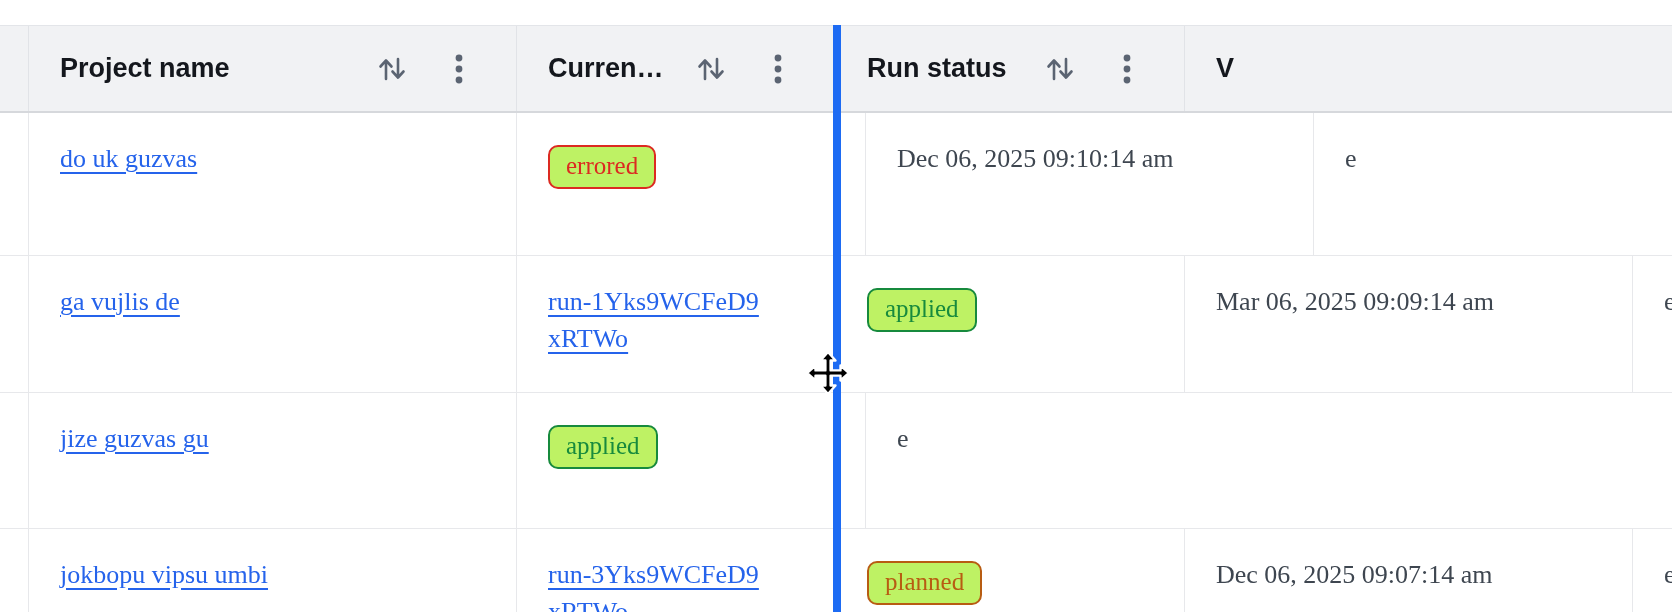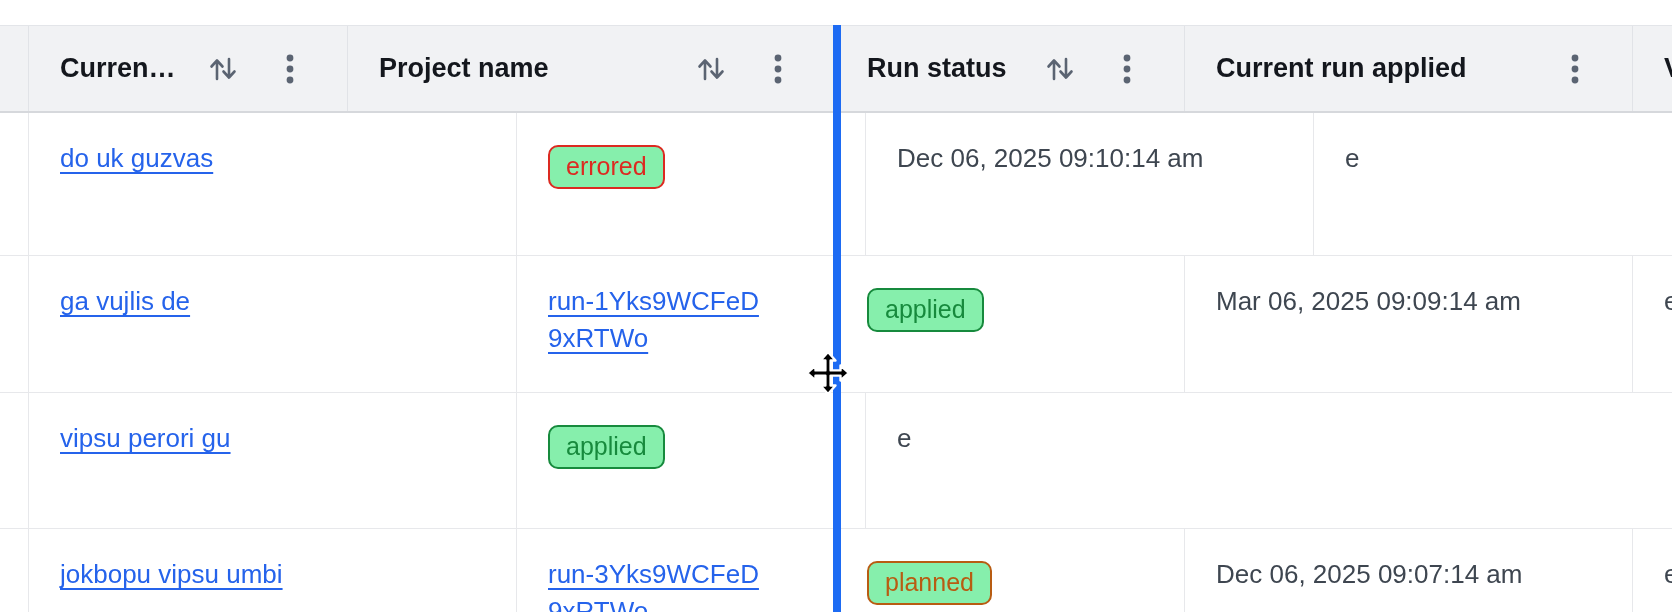--- a/index.html
+++ b/index.html
@@ -26,72 +26,73 @@
   .th-icons { display:flex; align-items:center; gap:48px; margin-left:auto; flex:0 0 auto; }
   .icon-sort, .icon-kebab { display:block; cursor:pointer; }
 
   
   .tr { display:flex; border-bottom:1px solid #e7e8eb; background:#fff; }
   .tr.r1 { height:143px; } .tr.r2 { height:137px; } .tr.r3 { height:136px; } .tr.r4 { height:180px; }
   .td {
     padding:27px 24px 0 31px; border-right:1px solid #e7e8eb;
     font-size:26px; line-height:37px; color:#3e4650;
     overflow:hidden;
+    font-family:Liberation Serif, serif;
   }
   .td:last-child { border-right:none; }
 
   
   .c0 { width:29px;  flex:0 0 29px;  padding:0; }
   .c1 { width:488px; flex:0 0 488px; }
   .c2 { width:319px; flex:0 0 319px; }
   .c3 { width:349px; flex:0 0 349px; }
   .c4 { width:448px; flex:0 0 448px; }
   .c5 { width:330px; flex:0 0 330px; }
 
   a.cell-link { color:#2563eb; text-decoration:underline; text-underline-offset:5px; cursor:pointer; }
   .run-link { display:inline-block; max-width:218px; word-break:break-all; }
 
   .badge {
     display:inline-block; margin-top:5px; padding:3px 16px 5px;
     border:2px solid; border-radius:10px;
-    font-size:25px; line-height:32px; background:#86efac; white-space:nowrap;
+    font-size:25px; line-height:32px; background:#bef264; white-space:nowrap;
   }
   .st-errored { color:#dc2a21; border-color:#dc2a21; }
   .st-applied { color:#178a3d; border-color:#178a3d; }
   .st-planned { color:#b85c12; border-color:#b85c12; }
 
   
   .resize-line { position:absolute; left:833px; top:25px; width:8px; height:587px; background:#1d6bf3; cursor:col-resize; }
   .move-cursor { position:absolute; left:804px; top:349px; width:48px; height:48px; pointer-events:none; }
 </style>
 </head>
 <body>
 
 <div class="viewport">
   <div class="table">
 
     <div class="thead">
       <div class="th c0"></div>
 
-      <div class="th c2">
-        <span>Curren…</span>
+      <div class="th c1">
+        <span>Project name</span>
         <span class="th-icons">
           <svg class="icon-sort" width="30" height="32" viewBox="0 0 30 32">
               <path d="M9 26 L9 8 M3.5 13.5 L9 7.5 L14.5 13.5 M21 6 L21 24 M15.5 18.5 L21 24.5 L26.5 18.5" fill="none" stroke="#5b6472" stroke-width="2.6" stroke-linecap="round" stroke-linejoin="round"></path>
             </svg>
           <svg class="icon-kebab" width="8" height="32" viewBox="0 0 8 32">
               <circle cx="4" cy="5" r="3.4" fill="#5b6472"></circle>
               <circle cx="4" cy="16" r="3.4" fill="#5b6472"></circle>
               <circle cx="4" cy="27" r="3.4" fill="#5b6472"></circle>
             </svg>
         </span>
       </div>
 
-      <div class="th c1">
-        <span>Project name</span>
+      <div class="th c2">
+        <span>Curren…</span>
         <span class="th-icons">
           <svg class="icon-sort" width="30" height="32" viewBox="0 0 30 32">
               <path d="M9 26 L9 8 M3.5 13.5 L9 7.5 L14.5 13.5 M21 6 L21 24 M15.5 18.5 L21 24.5 L26.5 18.5" fill="none" stroke="#5b6472" stroke-width="2.6" stroke-linecap="round" stroke-linejoin="round"></path>
             </svg>
           <svg class="icon-kebab" width="8" height="32" viewBox="0 0 8 32">
               <circle cx="4" cy="5" r="3.4" fill="#5b6472"></circle>
               <circle cx="4" cy="16" r="3.4" fill="#5b6472"></circle>
               <circle cx="4" cy="27" r="3.4" fill="#5b6472"></circle>
             </svg>
         </span>
@@ -104,30 +105,20 @@
               <path d="M9 26 L9 8 M3.5 13.5 L9 7.5 L14.5 13.5 M21 6 L21 24 M15.5 18.5 L21 24.5 L26.5 18.5" fill="none" stroke="#5b6472" stroke-width="2.6" stroke-linecap="round" stroke-linejoin="round"></path>
             </svg>
           <svg class="icon-kebab" width="8" height="32" viewBox="0 0 8 32">
               <circle cx="4" cy="5" r="3.4" fill="#5b6472"></circle>
               <circle cx="4" cy="16" r="3.4" fill="#5b6472"></circle>
               <circle cx="4" cy="27" r="3.4" fill="#5b6472"></circle>
             </svg>
         </span>
       </div>
 
-      <div class="th c4">
-        <span>Current run applied</span>
-        <span class="th-icons">
-          <svg class="icon-kebab" width="8" height="32" viewBox="0 0 8 32">
-              <circle cx="4" cy="5" r="3.4" fill="#5b6472"></circle>
-              <circle cx="4" cy="16" r="3.4" fill="#5b6472"></circle>
-              <circle cx="4" cy="27" r="3.4" fill="#5b6472"></circle>
-            </svg>
-        </span>
-      </div>
 
       <div class="th c5">
         <span>V</span>
       </div>
     </div>
 
     <div class="tr r1">
       <div class="td c0"></div>
       <div class="td c1"><a class="cell-link">do uk guzvas</a></div>
       <div class="td c3"><span class="badge st-errored">errored</span></div>
@@ -139,21 +130,21 @@
       <div class="td c0"></div>
       <div class="td c1"><a class="cell-link">ga vujlis de</a></div>
       <div class="td c2"><a class="cell-link run-link">run-1Yks9WCFeD9xRTWo</a></div>
       <div class="td c3"><span class="badge st-applied">applied</span></div>
       <div class="td c4"><span>Mar 06, 2025 09:09:14 am</span></div>
       <div class="td c5"><span>e</span></div>
     </div>
 
     <div class="tr r3">
       <div class="td c0"></div>
-      <div class="td c1"><a class="cell-link">vipsu perori gu</a></div>
+      <div class="td c1"><a class="cell-link">jize guzvas gu</a></div>
       <div class="td c3"><span class="badge st-applied">applied</span></div>
       <div class="td c5"><span>e</span></div>
     </div>
 
     <div class="tr r4">
       <div class="td c0"></div>
       <div class="td c1"><a class="cell-link">jokbopu vipsu umbi</a></div>
       <div class="td c2"><a class="cell-link run-link">run-3Yks9WCFeD9xRTWo</a></div>
       <div class="td c3"><span class="badge st-planned">planned</span></div>
       <div class="td c4"><span>Dec 06, 2025 09:07:14 am</span></div>

